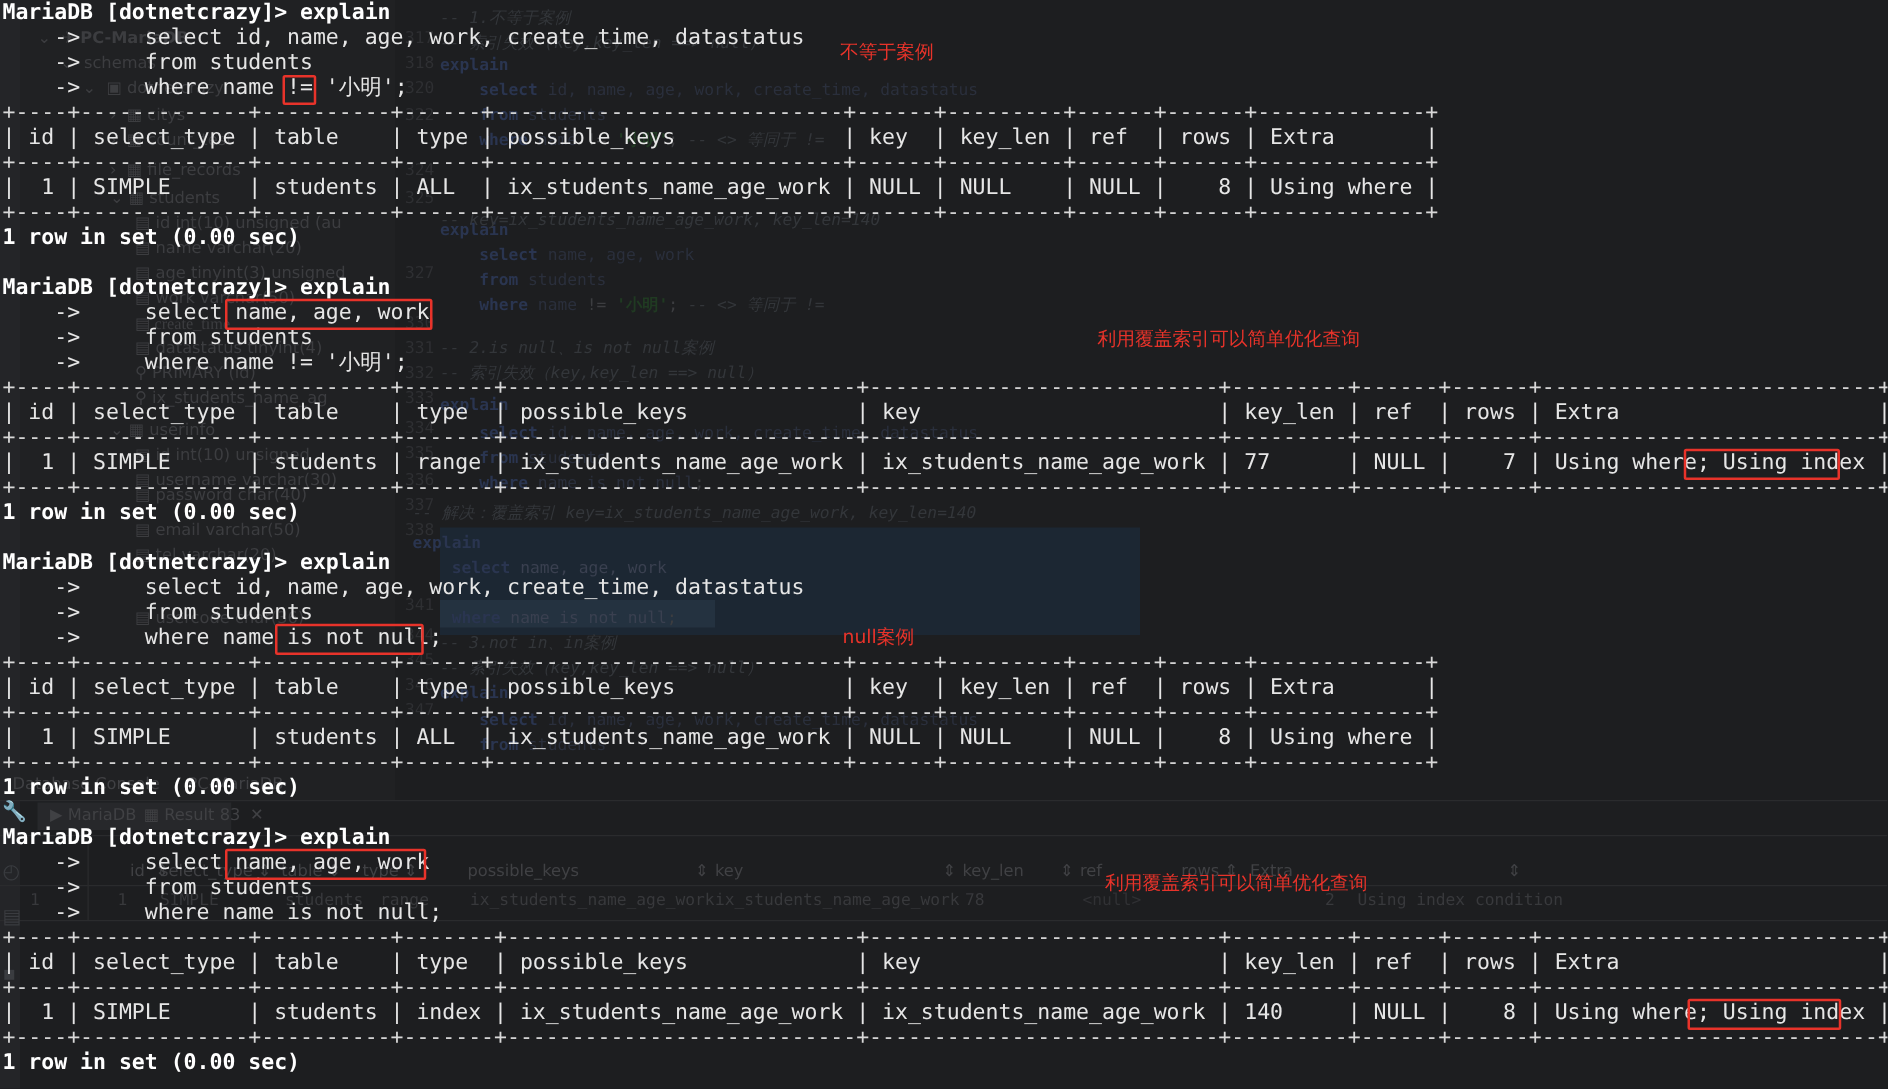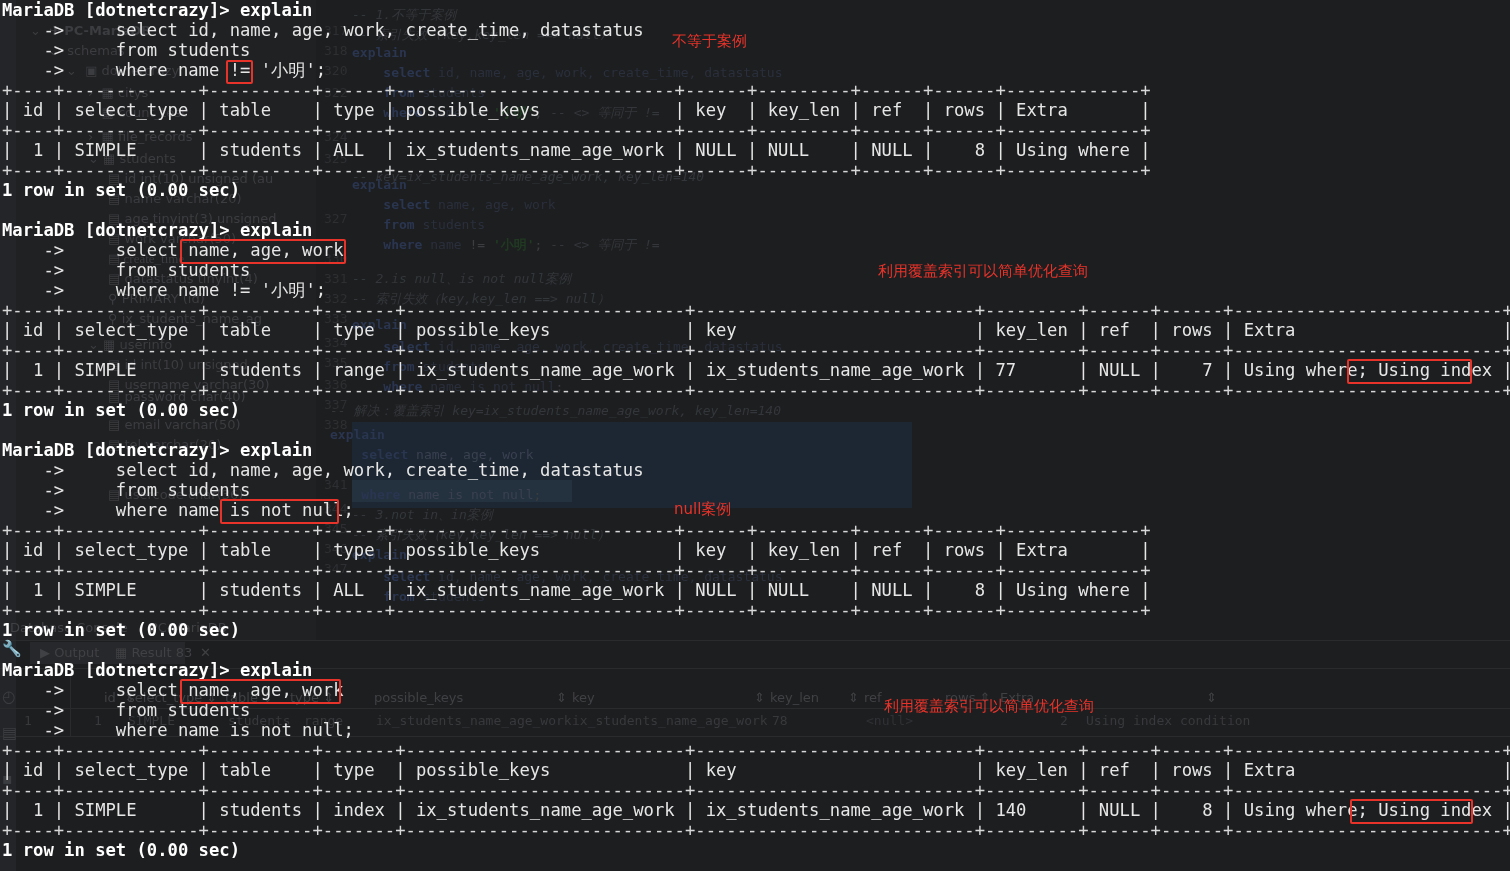--- a/index.html
+++ b/index.html
@@ -181,21 +181,21 @@
     <div class="bg-text bg-mono" style="left:352px;top:570px;"><span class="bg-kw">    select</span> <span style="color:#2a2f3c">id, name, age, work, create_time, datastatus</span></div>
     <div class="bg-text bg-mono" style="left:352px;top:590px;"><span class="bg-kw">    from</span> <span style="color:#2a2f3c">students</span></div>
 
     <div class="bg-text bg-cmt bg-mono" style="left:352px;top:170px;">-- key=ix_students_name_age_work, key_len=140</div>
 
     <div class="bg-tab" style="left:10px;top:620px;">Database Console</div>
     <div class="bg-tab" style="left:150px;top:620px;">PC-MariaDB</div>
     <div class="bg-grid-line" style="left:0;top:640px;width:1510px;height:1px;"></div>
 
     <div class="bg-strip" style="left:30px;top:642px;width:155px;height:22px;background:#27282b;"></div>
-    <div class="bg-tab" style="left:40px;top:645px;">▶ Output</div>
+    <div class="bg-tab" style="left:40px;top:645px;">▶ MariaDB</div>
     <div class="bg-tab" style="left:115px;top:645px;">▦ Result 83</div>
     <div class="bg-tab" style="left:200px;top:645px;">✕</div>
 
     <div class="bg-grid-line" style="left:0;top:668px;width:1510px;height:1px;"></div>
     <div class="bg-grid-line" style="left:0;top:708px;width:1510px;height:1px;"></div>
     <div class="bg-grid-line" style="left:0;top:736px;width:1510px;height:1px;"></div>
     <div class="bg-grid-line" style="left:70px;top:668px;width:1px;height:68px;"></div>
 
     <div class="bg-tab" style="left:104px;top:690px;">id  ⇕</div>
     <div class="bg-tab" style="left:128px;top:690px;">select_type ⇕</div>

